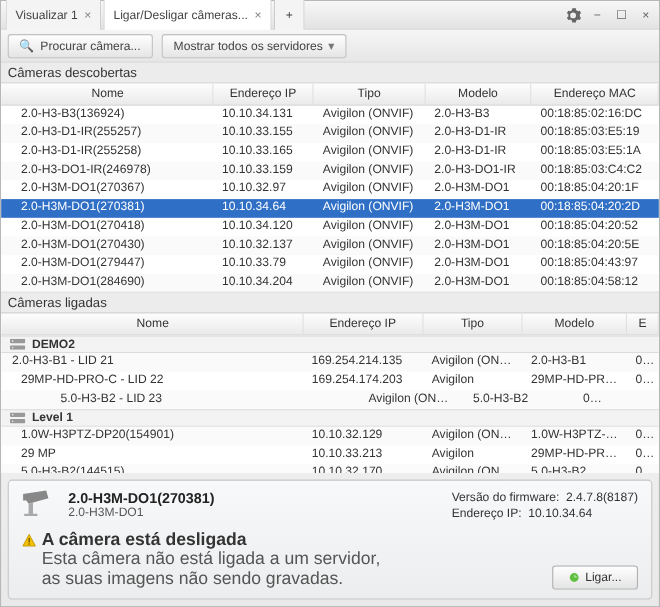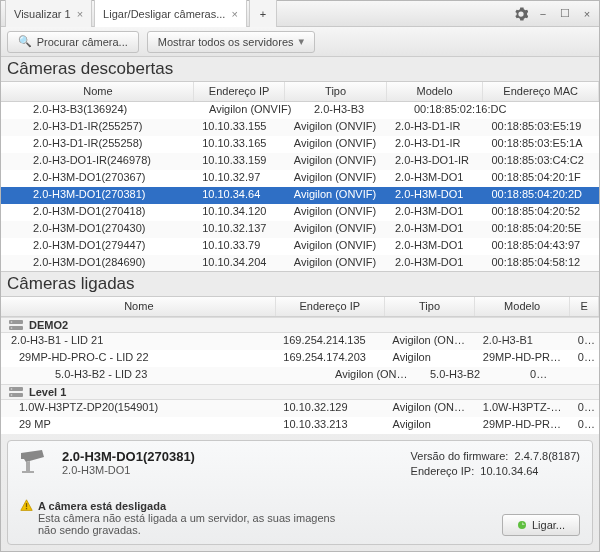--- a/index.html
+++ b/index.html
@@ -74,21 +74,21 @@
     display: flex;
     align-items: center;
     gap: 5px;
     cursor: pointer;
     font-size: 11px;
     color: #444;
   }
   .btn .icon { font-size: 11px; color: #777; }
   .section-label {
     padding: 2px 6px 2px 6px;
-    font-size: 17px;
+    font-size: 12px;
     color: #333;
     background: #ececec;
     border-bottom: 1px solid #ccc;
   }
   .table {
     width: 100%;
     background: #fff;
     border-bottom: 1px solid #ccc;
     overflow: hidden;
   }
@@ -119,21 +119,21 @@
     background: #2f6fc5;
     color: #fff;
   }
   .td {
     padding: 1px 8px;
     overflow: hidden;
     white-space: nowrap;
     text-overflow: ellipsis;
   }
   
-  .col-d-name { width: 200px; padding-left: 32px; }
+  .col-d-name { width: 200px; padding-left: 18px; }
   .col-d-ip   { width: 95px; }
   .col-d-type { width: 105px; }
   .col-d-model{ width: 100px; }
   .col-d-mac  { width: 120px; }
   
   .col-c-name { width: 290px; padding-left: 10px; }
   .col-c-ip   { width: 115px; }
   .col-c-type { width: 95px; }
   .col-c-model{ width: 100px; }
   .col-c-e    { width: 30px; }
@@ -195,22 +195,22 @@
   }
   .details-right {
     position: absolute;
     right: 12px;
     top: 8px;
     font-size: 11px;
     color: #333;
     line-height: 1.4;
   }
   .details-warning {
-    margin-top: 23px;
-    font-size: 11px;
+    margin-top: 10px;
+    font-size: 16px;
   }
   .details-warning .title {
     font-weight: bold;
     display: flex;
     align-items: center;
     gap: 5px;
   }
   .warn-icon {
     width: 13px; height: 13px;
   }
@@ -283,20 +283,21 @@
     <div class="thead">
       <div class="th col-d-name" style="text-align:center;padding-left:6px;">Nome</div>
       <div class="th col-d-ip">Endereço IP</div>
       <div class="th col-d-type">Tipo</div>
       <div class="th col-d-model">Modelo</div>
       <div class="th col-d-mac">Endereço MAC</div>
     </div>
     <div class="tbody" id="discovered-body">
         <div class="tr">
           <div class="td col-d-name">2.0-H3-B3(136924)</div>
+          <div class="td col-d-ip">10.10.34.131</div>
           <div class="td col-d-type">Avigilon (ONVIF)</div>
           <div class="td col-d-model">2.0-H3-B3</div>
           <div class="td col-d-mac">00:18:85:02:16:DC</div>
         </div>
         <div class="tr">
           <div class="td col-d-name">2.0-H3-D1-IR(255257)</div>
           <div class="td col-d-ip">10.10.33.155</div>
           <div class="td col-d-type">Avigilon (ONVIF)</div>
           <div class="td col-d-model">2.0-H3-D1-IR</div>
           <div class="td col-d-mac">00:18:85:03:E5:19</div>

